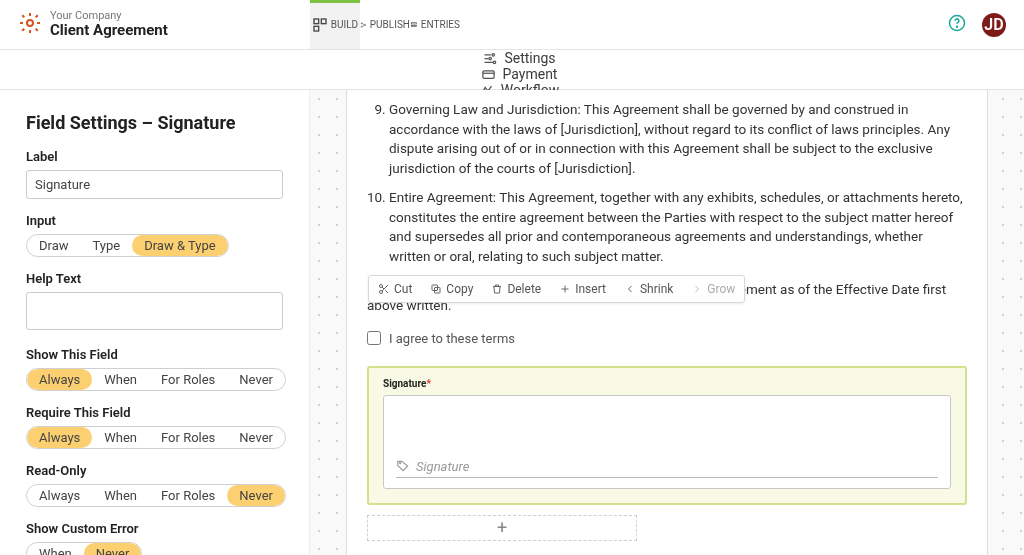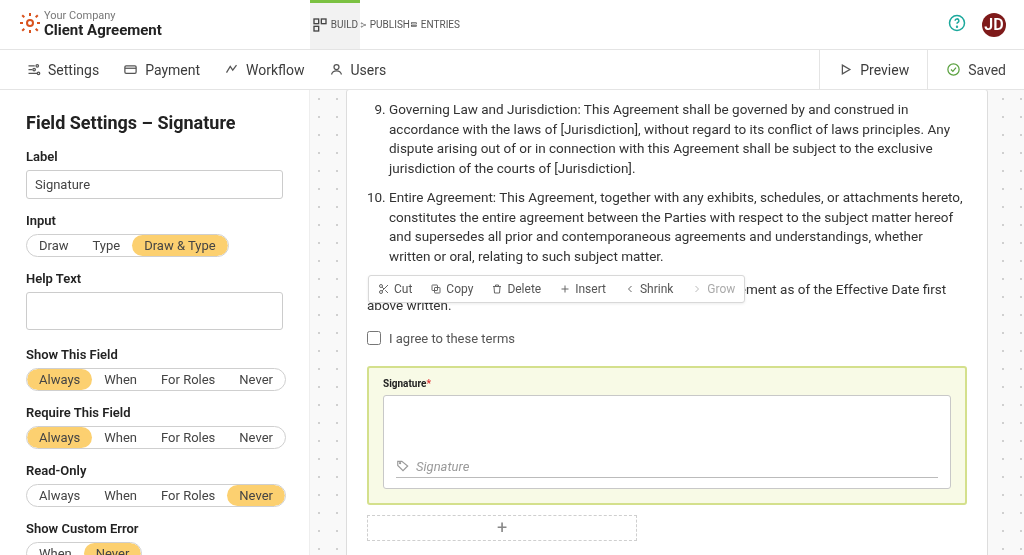--- a/index.html
+++ b/index.html
@@ -1,34 +1,34 @@
 <!DOCTYPE html>
 <html><head>
 <meta charset="utf-8">
 <style>
   * { box-sizing: border-box; margin: 0; padding: 0; font-family: -apple-system, "Segoe UI", Roboto, Arial, sans-serif; }
   html, body { width: 1024px; height: 555px; overflow: hidden; background: #fafafa; color: #333; }
   
   .topbar { height: 50px; background: #fff; border-bottom: 1px solid #e4e4e4; display: flex; align-items: stretch; position: relative; }
-  .brand { display:flex; align-items:center; padding-left:18px; gap:2px; width:310px; }
+  .brand { display:flex; align-items:center; padding-left:18px; gap:8px; width:310px; }
   .brand svg { width:24px; height:24px; }
   .brand-text { display:flex; flex-direction:column; line-height:1.1; }
   .brand-company { font-size:11px; color:#787878; }
   .brand-title { font-size:15px; font-weight:700; color:#222; }
   .primary-tabs { display:flex; align-items:stretch; }
   .ptab { width:50px; display:flex; flex-direction:row; align-items:center; justify-content:center; font-size:10px; color:#555; gap:3px; cursor:pointer; position:relative; }
   .ptab.active { background:#f2f2f2; }
   .ptab.active::before { content:""; position:absolute; top:0; left:0; right:0; height:3px; background:#7bc142; }
   .ptab svg { width:16px; height:16px; stroke:#444; }
   .topbar-right { margin-left:auto; display:flex; align-items:center; gap:16px; padding-right:18px; }
   .help-circle { width:18px; height:18px; color:#1ba89c; }
   .avatar { width:24px; height:24px; border-radius:50%; background:#7e1a1a; color:#fff; font-size:16px; font-weight:600; display:flex; align-items:center; justify-content:center; }
 
   
-  .secondbar { height:40px; background:#fff; border-bottom:1px solid #e4e4e4; display:flex; align-items:center; padding-left:14px; font-size:14px; color:#3c3c3c; }
+  .secondbar { height:40px; background:#fff; border-bottom:1px solid #e4e4e4; display:flex; align-items:center; padding-left:14px; font-size:14px; color:#3c3c3c;flex-direction:column; }
   .sb-link { display:flex; align-items:center; gap:7px; padding:0 12px; height:100%; cursor:pointer; }
   .sb-link svg { width:15px; height:15px; stroke:#555; }
   .sb-right { margin-left:auto; display:flex; align-items:center; height:100%;padding-left:28px; }
   .sb-right .sb-link { border-left:1px solid #e4e4e4; padding:0 18px; }
   .saved svg { stroke:#5aa13f; }
   .saved { color:#444; }
 
   
   .body { display:flex; height:calc(555px - 90px); }
   .sidebar { width:310px; padding:22px 26px; overflow-y:auto; font-size:13px; color:#333; border-right:1px solid #eee; background:#fff; }

